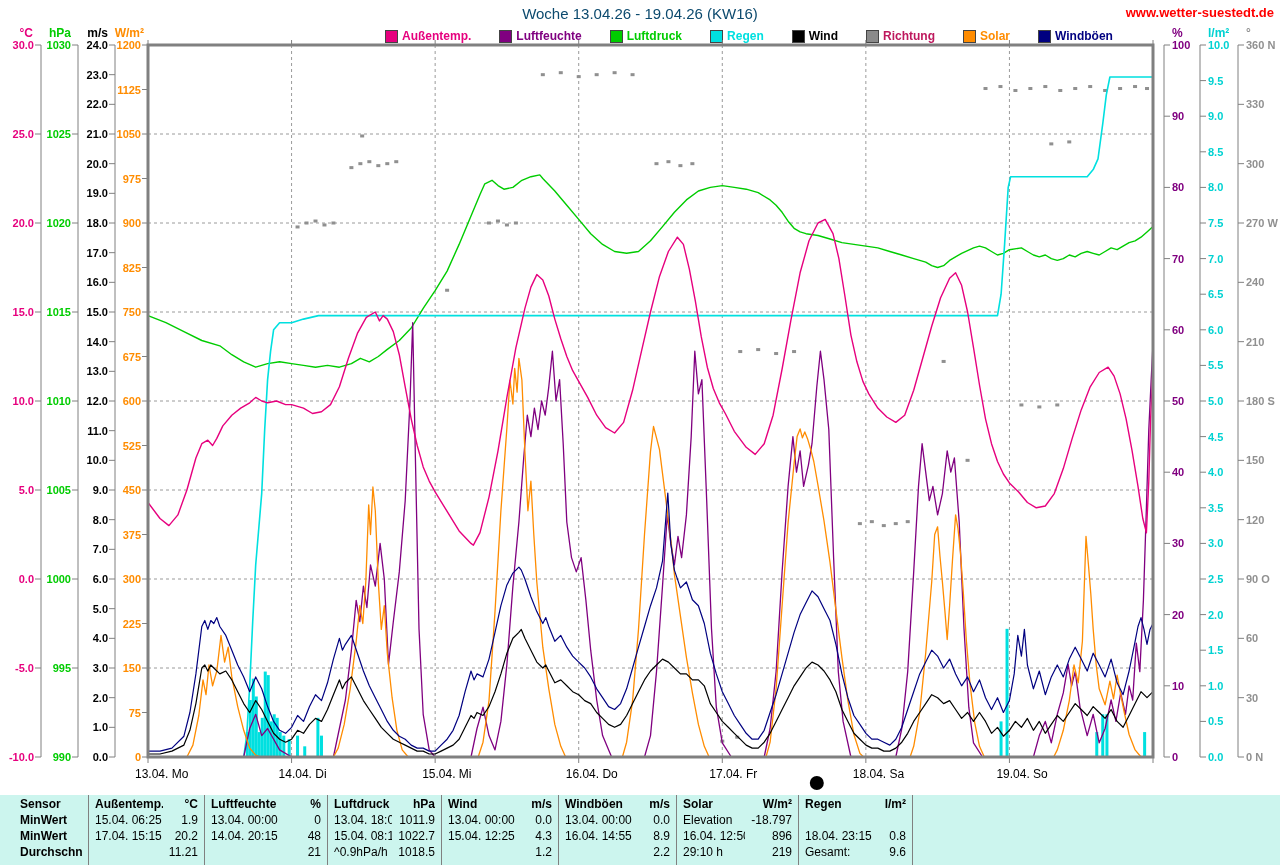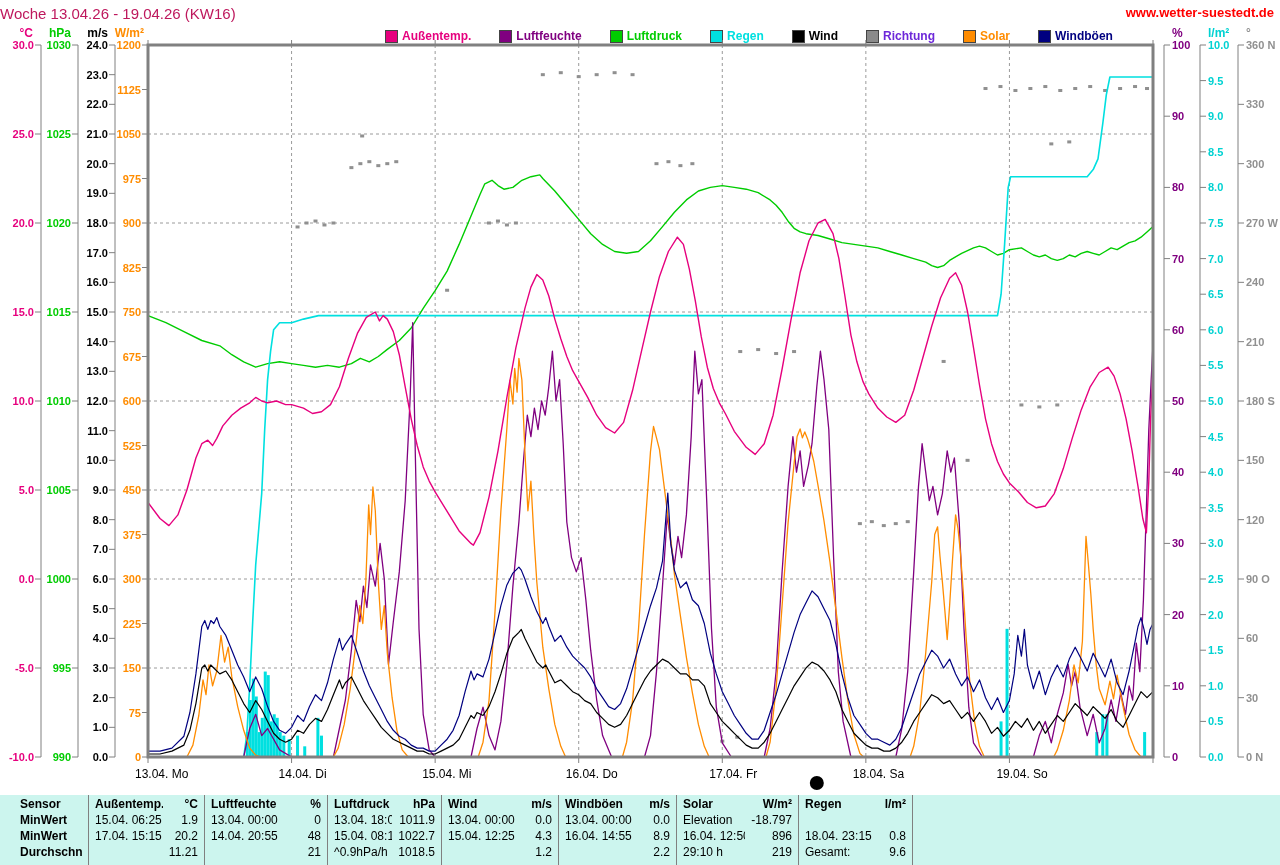--- a/index.html
+++ b/index.html
@@ -1,19 +1,19 @@
 <!DOCTYPE html>
 <html><head>
 <meta charset="utf-8">
 <style>
   html,body{margin:0;padding:0;background:#fff;}
   #app{position:relative;width:1280px;height:865px;background:#fff;overflow:hidden;
        font-family:"Liberation Sans",sans-serif;}
-  #page-title{position:absolute;top:5px;left:0;width:100%;text-align:left;
-       font-size:15px;color:#be185d;}
+  #page-title{position:absolute;top:5px;left:0;width:100%;text-align:center;
+       font-size:15px;color:#0c4a6e;}
   #website-link{position:absolute;top:5px;right:6px;font-size:13px;font-weight:bold;
        color:#f00;text-decoration:none;cursor:pointer;}
   #legend{position:absolute;top:29px;left:385px;width:728px;display:flex;
        justify-content:space-between;align-items:center;font-size:12px;font-weight:bold;}
   .legend-item{display:flex;align-items:center;gap:4px;white-space:nowrap;}
   .swatch{width:11px;height:11px;border:1px solid #444;display:inline-block;}
   .unit-header{position:absolute;top:26px;font-size:12px;font-weight:bold;}
   .uh-right-align{text-align:right;width:40px;}
   #chart{position:absolute;left:0;top:0;}
   #stats-table{position:absolute;left:0;top:795px;width:1280px;height:70px;
@@ -50,21 +50,21 @@
       <div class="legend-item">
         <span class="swatch" style="background: rgb(0, 224, 224);"></span>
         <span style="color: rgb(0, 224, 224);">Regen</span>
       </div>
       <div class="legend-item">
         <span class="swatch" style="background: rgb(0, 0, 0);"></span>
         <span style="color: rgb(0, 0, 0);">Wind</span>
       </div>
       <div class="legend-item">
         <span class="swatch" style="background: rgb(138, 138, 138);"></span>
-        <span style="color: #6d28d9;">Richtung</span>
+        <span style="color: #be185d;">Richtung</span>
       </div>
       <div class="legend-item">
         <span class="swatch" style="background: rgb(255, 140, 0);"></span>
         <span style="color: rgb(255, 140, 0);">Solar</span>
       </div>
       <div class="legend-item">
         <span class="swatch" style="background: rgb(0, 0, 128);"></span>
         <span style="color: rgb(0, 0, 128);">Windböen</span>
       </div>
     </div>
@@ -474,21 +474,21 @@
         <div class="tcell ">17.04. 15:15</div>
         <div class="tcell tnum">20.2</div>
         <div class="tcell "></div>
         <div class="tcell tnum">11.21</div>
       </div>
       <div class="tgroup" style="width: 123px;">
         <div class="tcell tname">Luftfeuchte</div>
         <div class="tcell tval">%</div>
         <div class="tcell ">13.04. 00:00</div>
         <div class="tcell tnum">0</div>
-        <div class="tcell ">14.04. 20:55</div>
+        <div class="tcell ">14.04. 20:15</div>
         <div class="tcell tnum">48</div>
         <div class="tcell "></div>
         <div class="tcell tnum">21</div>
       </div>
       <div class="tgroup" style="width: 114px;">
         <div class="tcell tname">Luftdruck</div>
         <div class="tcell tval">hPa</div>
         <div class="tcell ">13.04. 18:05</div>
         <div class="tcell tnum">1011.9</div>
         <div class="tcell ">15.04. 08:15</div>

